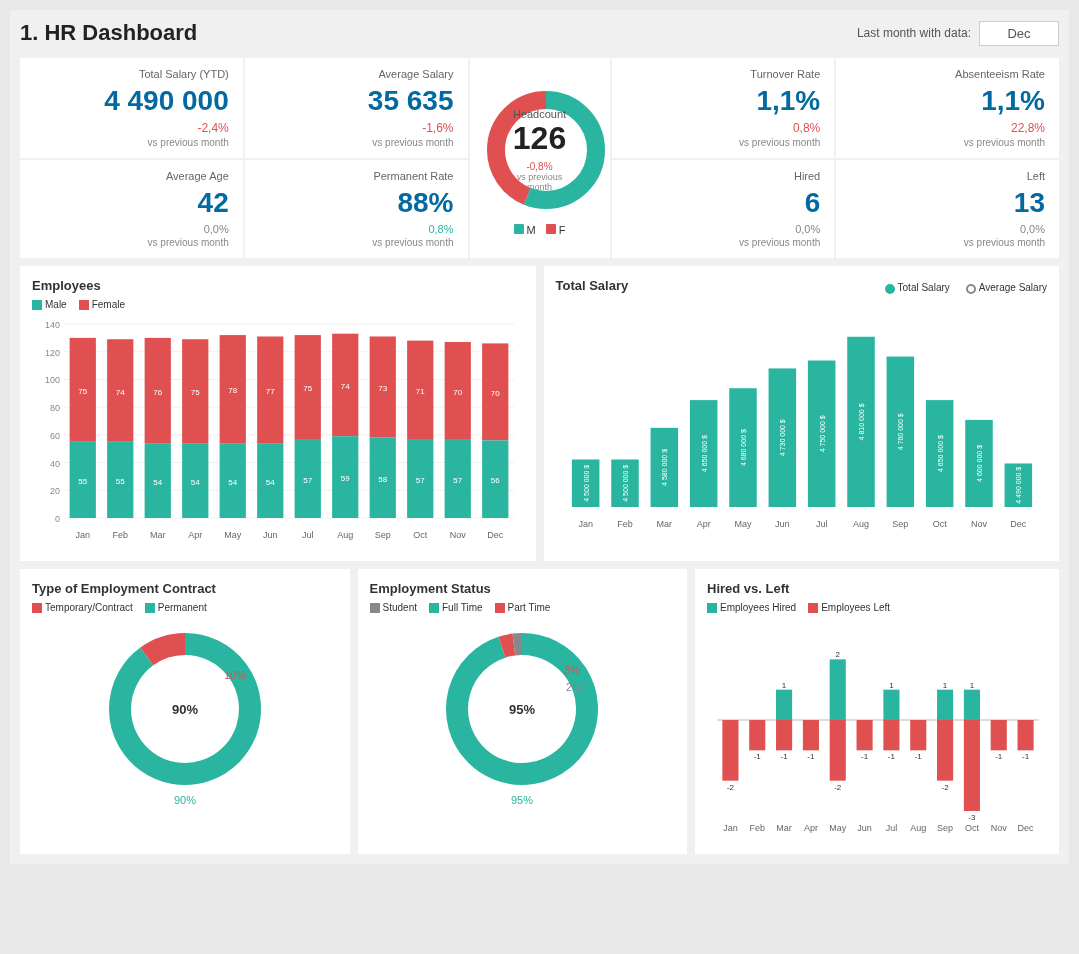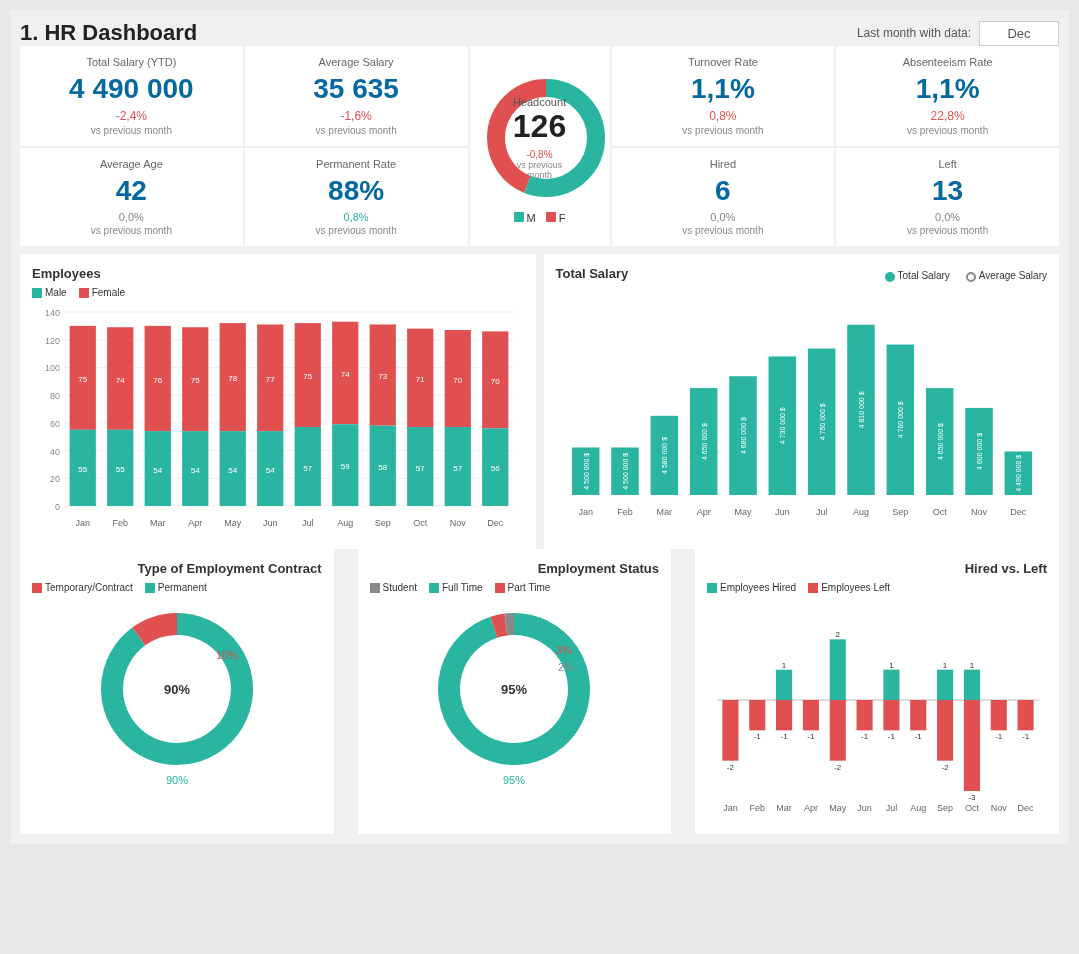--- a/index.html
+++ b/index.html
@@ -1,45 +1,45 @@
 <!DOCTYPE html>
 <html><head>
   <meta charset="utf-8">
   <style>
     * { box-sizing: border-box; margin: 0; padding: 0; }
     body { font-family: Arial, sans-serif; background: #e8e8e8; padding: 10px; font-size: 12px; color: #333; }
     .dashboard { background: #f0f0f0; padding: 10px; max-width: 1079px; }
-    .header { display: flex; align-items: center; justify-content: space-between; margin-bottom: 0; }
+    .header { display: flex; align-items: center; justify-content: space-between; margin-bottom: 12px; }
     .header h1 { font-size: 22px; font-weight: bold; color: #222; }
     .header-right { display: flex; align-items: center; gap: 8px; font-size: 12px; color: #555; }
     .header-right .month-box { border: 1px solid #ccc; background: white; padding: 4px 16px; font-size: 13px; min-width: 80px; text-align: center; }
-    .kpi-card { background: white; padding: 10px 14px; text-align: center; }
+    .kpi-card { background: white; padding: 10px 14px; text-align: right; }
     .kpi-title { font-size: 11px; color: #666; margin-bottom: 6px; }
     .kpi-value { font-size: 28px; font-weight: bold; color: #0369a1; line-height: 1.1; }
     .kpi-change-red { color: #e05050; font-size: 12px; margin-top: 4px; }
     .kpi-change-green { color: #2ab5a0; font-size: 11px; margin-top: 4px; }
     .kpi-prev { font-size: 10px; color: #888; margin-top: 2px; }
     .donut-wrap { position: relative; width: 128px; height: 140px; }
     .donut-center { position: absolute; top: 50%; left: 50%; transform: translate(-50%, -50%); text-align: center; }
     .donut-label { font-size: 11px; color: #555; }
     .donut-value { font-size: 32px; font-weight: bold; color: #222; }
     .donut-change { font-size: 10px; color: #e05050; }
     .donut-prev { font-size: 9px; color: #888; }
     .donut-legend { display: flex; gap: 10px; margin-top: 4px; font-size: 11px; }
     .legend-dot { display: inline-block; width: 10px; height: 10px; border-radius: 1px; margin-right: 3px; }
 
     
-    .charts-row { display: grid; grid-template-columns: 1fr 1fr; gap: 8px; }
+    .charts-row { display: grid; grid-template-columns: 1fr 1fr; gap: 8px; margin-bottom: 8px; }
     .chart-card { background: white; padding: 12px; }
     .chart-title { font-size: 13px; font-weight: bold; color: #333; margin-bottom: 6px; }
     .chart-legend { display: flex; gap: 12px; font-size: 10px; margin-bottom: 6px; align-items: center; }
     .legend-square { display: inline-block; width: 10px; height: 10px; margin-right: 3px; vertical-align: middle; }
 
     
-    .charts-bottom { display: grid; grid-template-columns: 1fr 1fr 1fr; gap: 24px; text-align: right; }
+    .charts-bottom { display: grid; grid-template-columns: 1fr 1fr 1fr; gap: 8px; }
     .donut-chart-card { background: white; padding: 12px; }
 
     
     .ts-legend { display: flex; align-items: center; gap: 16px; font-size: 10px; }
     .radio-circle { display: inline-block; width: 12px; height: 12px; border-radius: 50%; border: 2px solid #2ab5a0; vertical-align: middle; margin-right: 3px; }
     .radio-filled { background: #2ab5a0; }
 
     .full-kpi { display: grid; grid-template-columns: 1fr 1fr 140px 1fr 1fr; grid-template-rows: auto auto; gap: 2px; margin-bottom: 8px; }
     .headcount-big { grid-column: 3; grid-row: 1 / 3; background: white; display: flex; flex-direction: column; align-items: center; justify-content: center; padding: 8px; }
 

